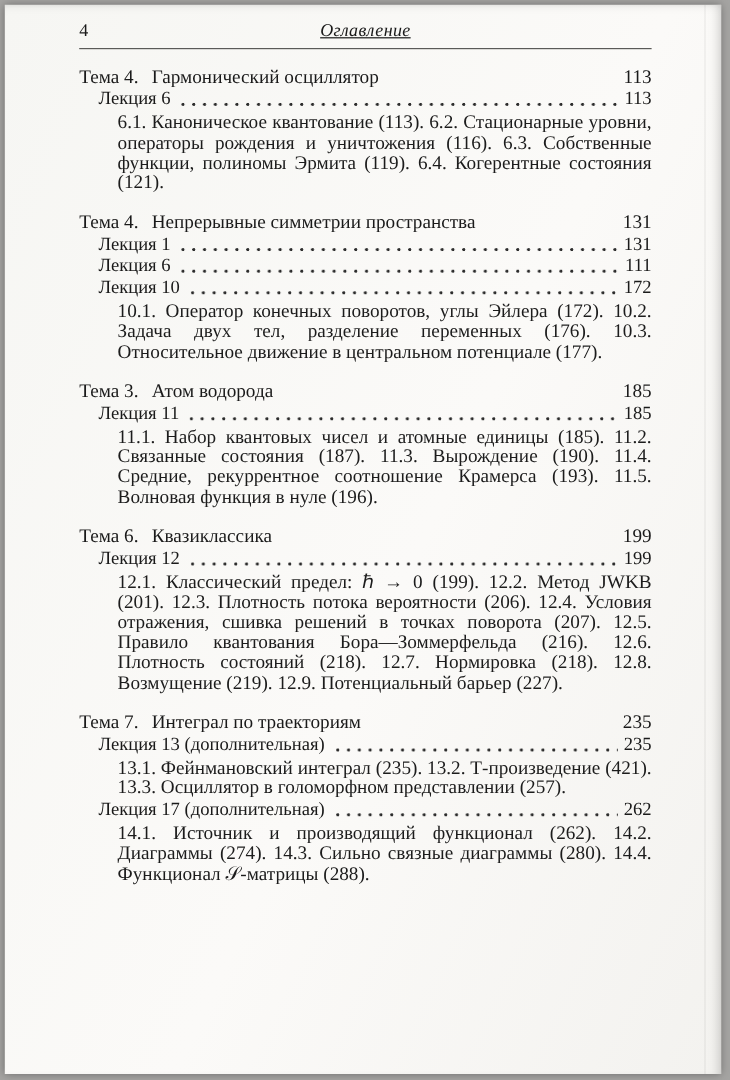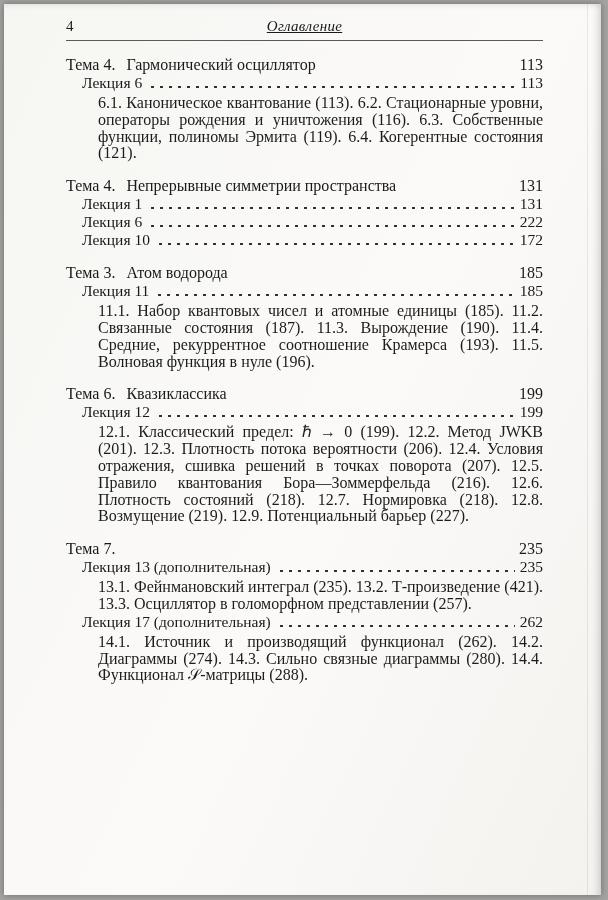--- a/index.html
+++ b/index.html
@@ -135,30 +135,31 @@
         <span class="leader"></span>
         <span class="page-num">131</span>
       </div>
     </div>
 
 
     <div class="toc-lecture">
       <div class="lecture-line">
         <span class="lecture-title">Лекция 6</span>
         <span class="leader"></span>
-        <span class="page-num">222</span>
+        <span class="page-num">111</span>
       </div>
     </div>
 
     <div class="toc-lecture">
       <div class="lecture-line">
         <span class="lecture-title">Лекция 10</span>
         <span class="leader"></span>
         <span class="page-num">172</span>
       </div>
+      <p class="lecture-details">10.1. Оператор конечных поворотов, углы Эйлера (172). 10.2. Задача двух тел, разделение переменных (176). 10.3. Относительное движение в центральном потенциале (177).</p>
     </div>
 
     <div class="toc-theme">
       <span class="theme-label">Тема 3.</span>
       <span class="theme-title">Атом водорода</span>
       <span class="page-num">185</span>
     </div>
 
     <div class="toc-lecture">
       <div class="lecture-line">
@@ -179,20 +180,21 @@
       <div class="lecture-line">
         <span class="lecture-title">Лекция 12</span>
         <span class="leader"></span>
         <span class="page-num">199</span>
       </div>
       <p class="lecture-details">12.1. Классический предел: ℏ → 0 (199). 12.2. Метод JWKB (201). 12.3. Плотность потока вероятности (206). 12.4. Условия отражения, сшивка решений в точках поворота (207). 12.5. Правило квантования Бора—Зоммерфельда (216). 12.6. Плотность состояний (218). 12.7. Нормировка (218). 12.8. Возмущение (219). 12.9. Потенциальный барьер (227).</p>
     </div>
 
     <div class="toc-theme">
       <span class="theme-label">Тема 7.</span>
+      <span class="theme-title">Интеграл по траекториям</span>
       <span class="page-num">235</span>
     </div>
 
     <div class="toc-lecture">
       <div class="lecture-line">
         <span class="lecture-title">Лекция 13 (дополнительная)</span>
         <span class="leader"></span>
         <span class="page-num">235</span>
       </div>
       <p class="lecture-details">13.1. Фейнмановский интеграл (235). 13.2. Т-произведение (421). 13.3. Осциллятор в голоморфном представлении (257).</p>

